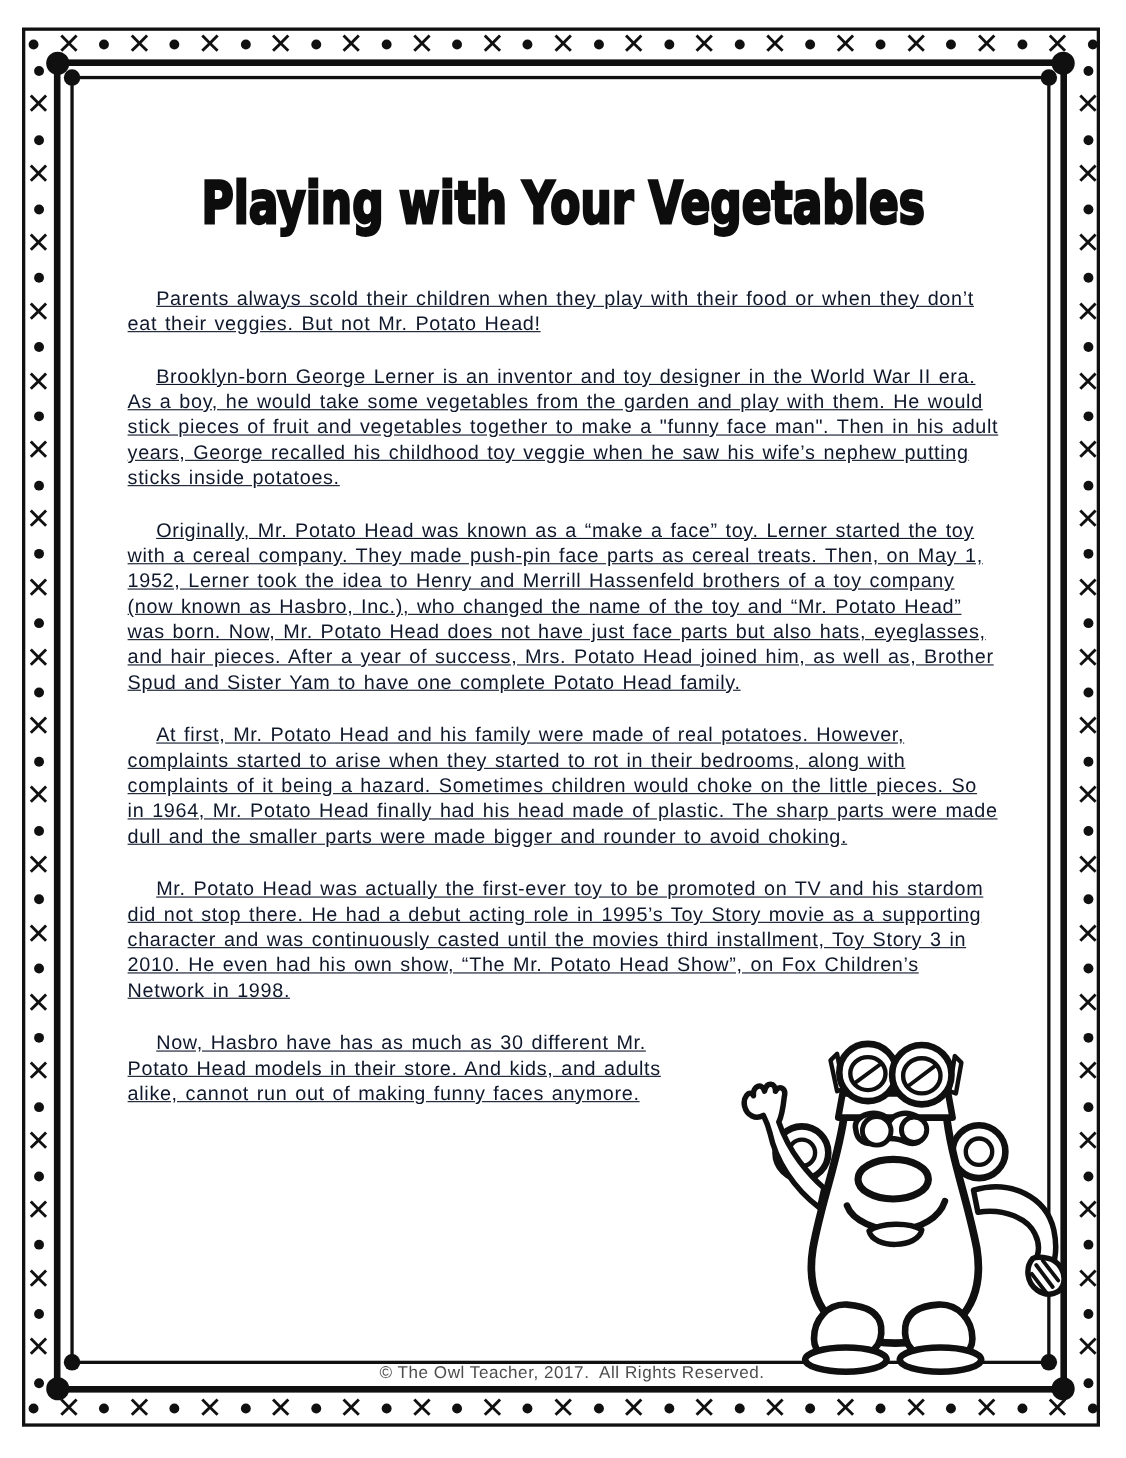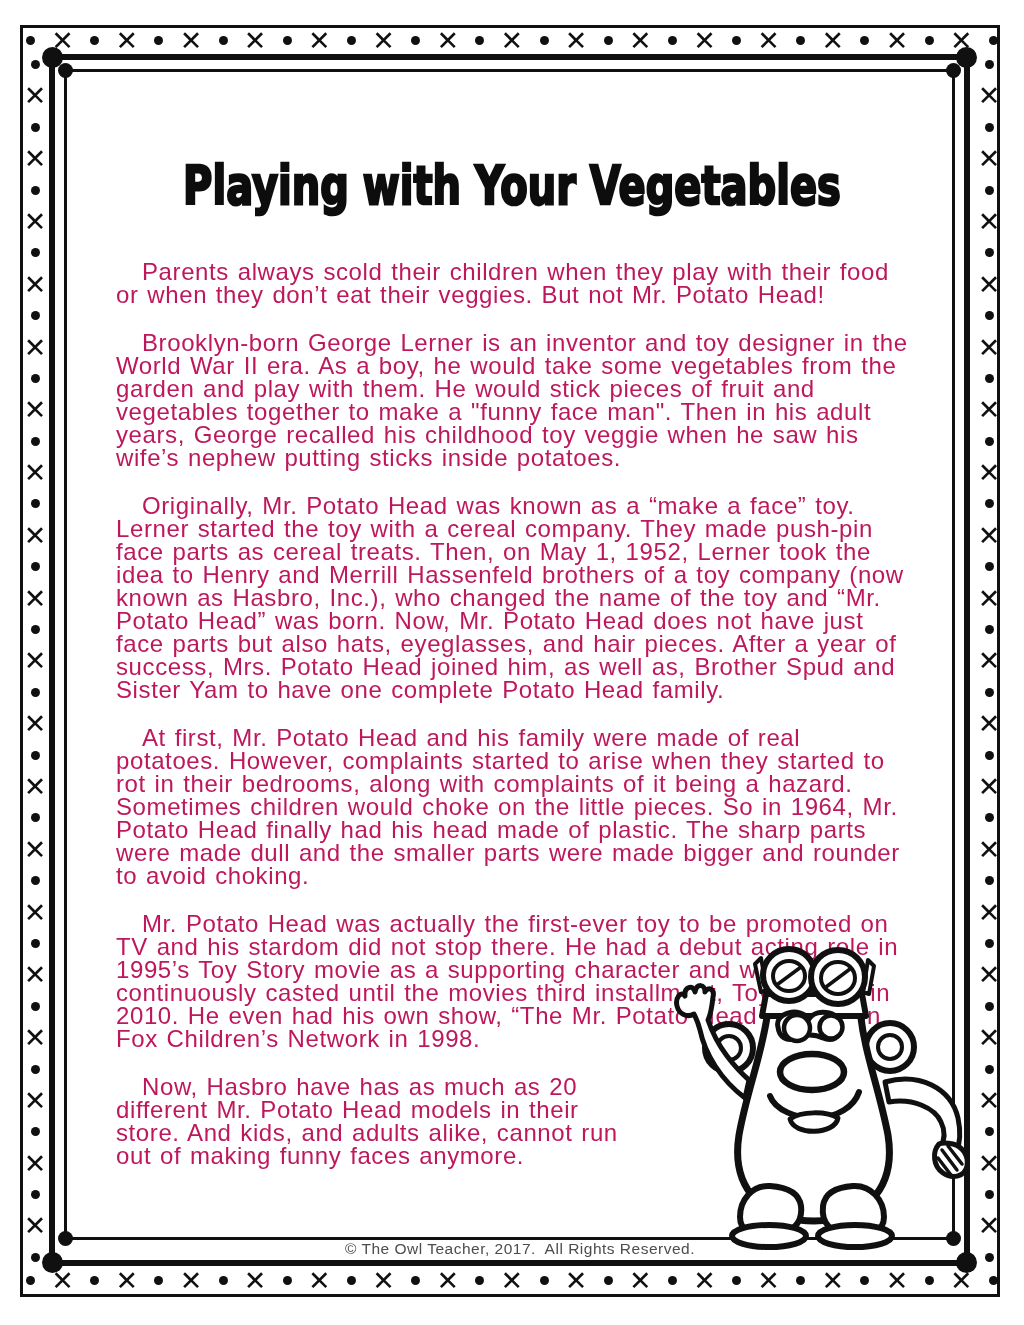--- a/index.html
+++ b/index.html
@@ -31,23 +31,23 @@
   #pat-right { left:976px; }
   
   .content { position:absolute; left:116px; top:74px; width:792px; z-index:3; }
   h1.doc-title {
     font-family:"DejaVu Sans", sans-serif; font-weight:bold; color:#0d0d0d;
     font-size:40px; line-height:52px; letter-spacing:0px; text-align:center;
     margin:86px 0 48px 0; transform:scaleY(1.32); transform-origin:center;
     -webkit-text-stroke:2px #0d0d0d;
   }
   .content p {
-    font-size:24px; line-height:23px; color:#be185d;
+    font-size:18px; line-height:23px; color:#0f172a;
     letter-spacing:0.6px; word-spacing:1.5px;
-    margin:0 0 25px 0; text-indent:26px;
+    margin:0 0 25px 0; text-indent:26px;text-decoration:underline;
   }
   .content p.narrow { width:528px; }
   
   .footer {
     position:absolute; left:0; right:0; top:1240px; text-align:center;
     font-size:15.5px; letter-spacing:0.5px; color:#4c4c4c; z-index:2; white-space:pre;padding-left:16px;
   }
   
   .potato { position:absolute; left:657px; top:930px; z-index:4; }
 </style>
@@ -218,21 +218,21 @@
       <span class="dot"></span>
     </div>
 
   <div class="content">
     <h1 class="doc-title">Playing with Your Vegetables</h1>
     <p>Parents always scold their children when they play with their food or when they don’t eat their veggies. But not Mr. Potato Head!</p>
     <p>Brooklyn-born George Lerner is an inventor and toy designer in the World War II era. As a boy, he would take some vegetables from the garden and play with them. He would stick pieces of fruit and vegetables together to make a "funny face man". Then in his adult years, George recalled his childhood toy veggie when he saw his wife’s nephew putting sticks inside potatoes.</p>
     <p>Originally, Mr. Potato Head was known as a “make a face” toy. Lerner started the toy with a cereal company. They made push-pin face parts as cereal treats. Then, on May 1, 1952, Lerner took the idea to Henry and Merrill Hassenfeld brothers of a toy company (now known as Hasbro, Inc.), who changed the name of the toy and “Mr. Potato Head” was born. Now, Mr. Potato Head does not have just face parts but also hats, eyeglasses, and hair pieces.  After a year of success, Mrs. Potato Head joined him, as well as, Brother Spud and Sister Yam to have one complete Potato Head family.</p>
     <p>At first, Mr. Potato Head and his family were made of real potatoes.  However, complaints started to arise when they started to rot in their bedrooms, along with complaints of it being a hazard.  Sometimes children would choke on the little pieces. So in 1964, Mr. Potato Head finally had his head made of plastic. The sharp parts were made dull and the smaller parts were made bigger and rounder to avoid choking.</p>
     <p>Mr. Potato Head was actually the first-ever toy to be promoted on TV and his stardom did not stop there. He had a debut acting role in 1995’s Toy Story movie as a supporting character and was continuously casted until the movies third installment, Toy Story 3 in 2010. He even had his own show, “The Mr. Potato Head Show”, on Fox Children’s Network in 1998.</p>
-    <p class="narrow">Now, Hasbro have has as much as 20 different Mr. Potato Head models in their store. And kids, and adults alike, cannot run out of making funny faces anymore.</p>
+    <p class="narrow">Now, Hasbro have has as much as 30 different Mr. Potato Head models in their store. And kids, and adults alike, cannot run out of making funny faces anymore.</p>
   </div>
 
   <svg class="potato" width="332" height="336" viewBox="0 0 332 336">
     <g stroke="#101010" fill="#ffffff" stroke-linecap="round" stroke-linejoin="round">
 
       <circle cx="72" cy="118" r="24" stroke-width="6"></circle>
       <circle cx="72" cy="118" r="12" stroke-width="4"></circle>
       <circle cx="233" cy="117" r="24" stroke-width="6"></circle>
       <circle cx="233" cy="117" r="12" stroke-width="4"></circle>
 

